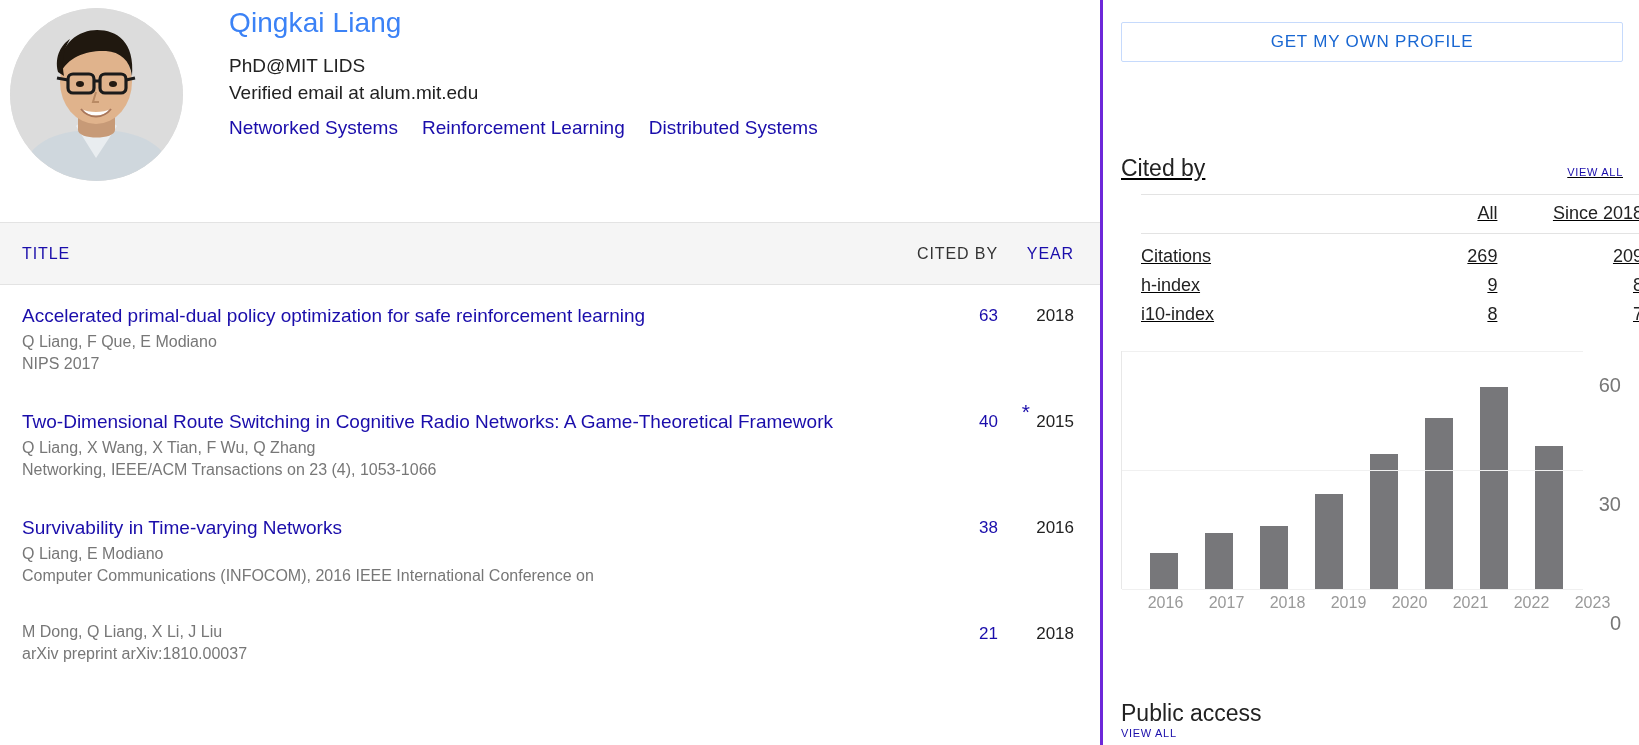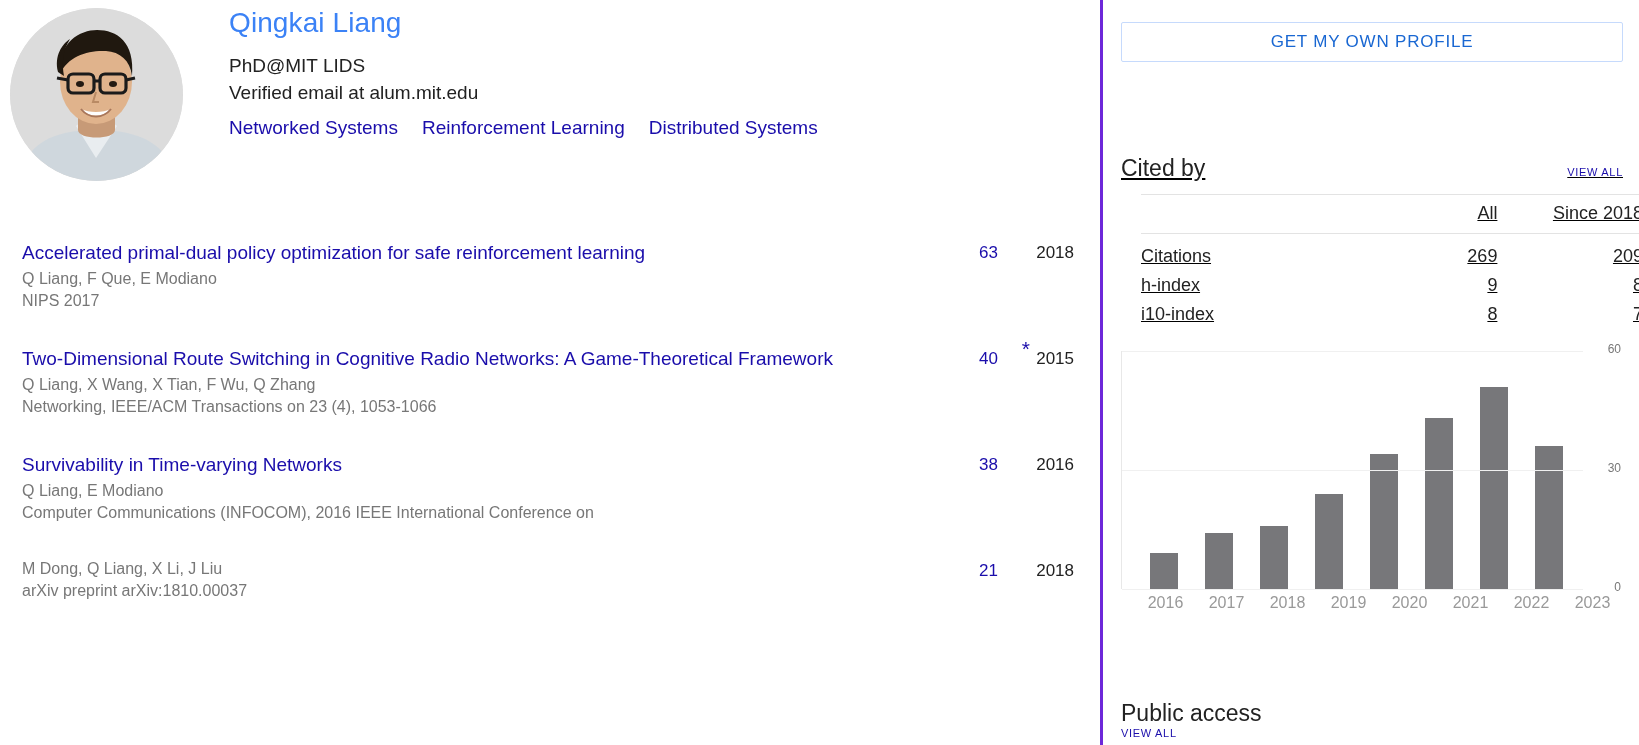--- a/index.html
+++ b/index.html
@@ -260,25 +260,26 @@
   }
   .gridline {
     position: absolute;
     left: 0; right: -6px;
     height: 1px;
     background: #f0f0f0;
   }
   .ytick {
     position: absolute;
     right: -44px;
-    font-size: 12px;
+    font-size: 20px;
     color: #777777;
     transform: translateY(-9px);
     width: 40px;
     text-align: right;
+    margin-top: 32px;
   }
   .bars {
     position: absolute;
     left: 14px; right: 0; bottom: 0;
     height: 238px;
     display: flex;
     align-items: flex-end;
     gap: 0;
   }
   .bar-cell {
@@ -374,20 +375,25 @@
         <div class="interests">
           <a class="interest-link">Networked Systems</a>
           <a class="interest-link">Reinforcement Learning</a>
           <a class="interest-link">Distributed Systems</a>
         </div>
       </div>
 
     </div>
 
     <div class="pubs">
+      <div class="pub-head">
+        <div class="th th-title">TITLE</div>
+        <div class="th th-cited">CITED BY</div>
+        <div class="th th-year">YEAR</div>
+      </div>
 
       <div class="pub-row">
         <div class="pub-main">
           <a class="pub-title">Accelerated primal-dual policy optimization for safe reinforcement learning</a>
           <div class="pub-authors">Q Liang, F Que, E Modiano</div>
           <div class="pub-venue">NIPS 2017</div>
         </div>
         <div class="pub-cited">
           <a class="cited-link">63</a>
           <span class="star"></span>

